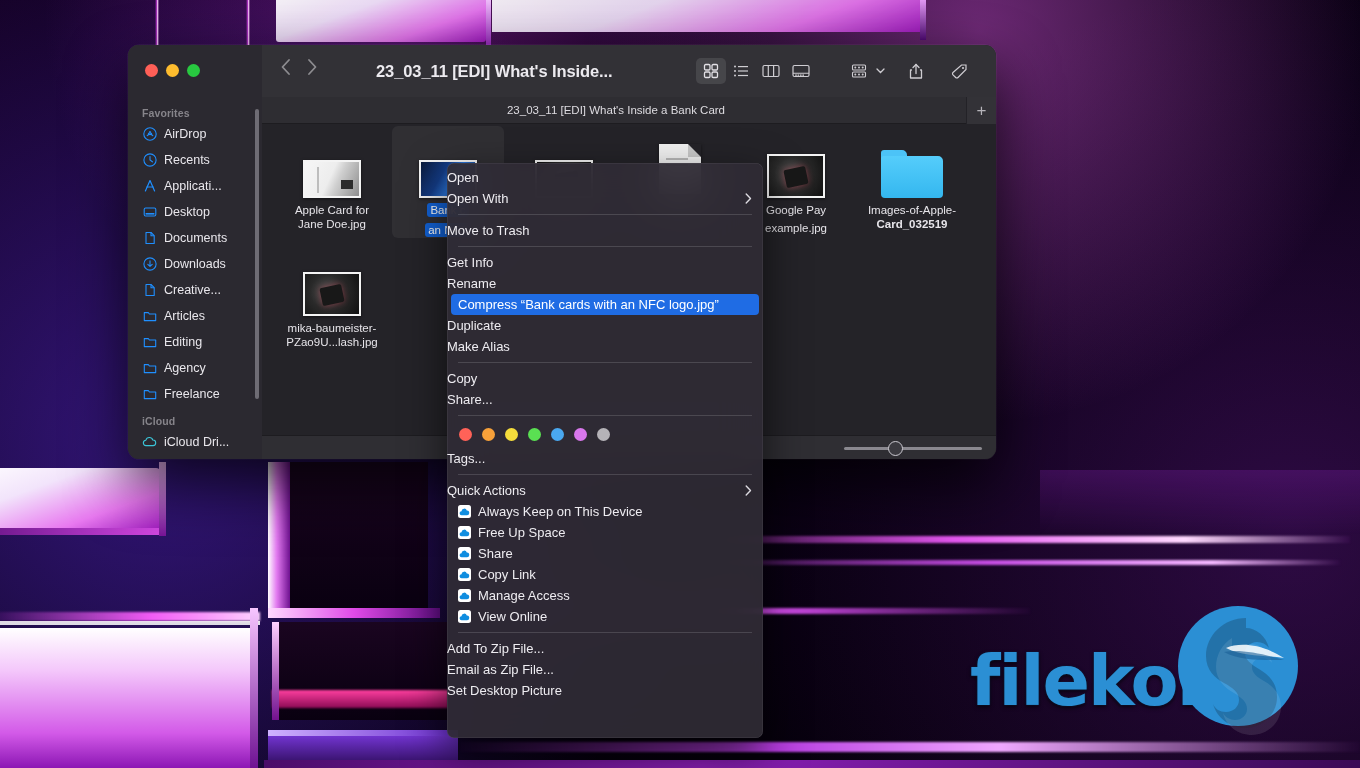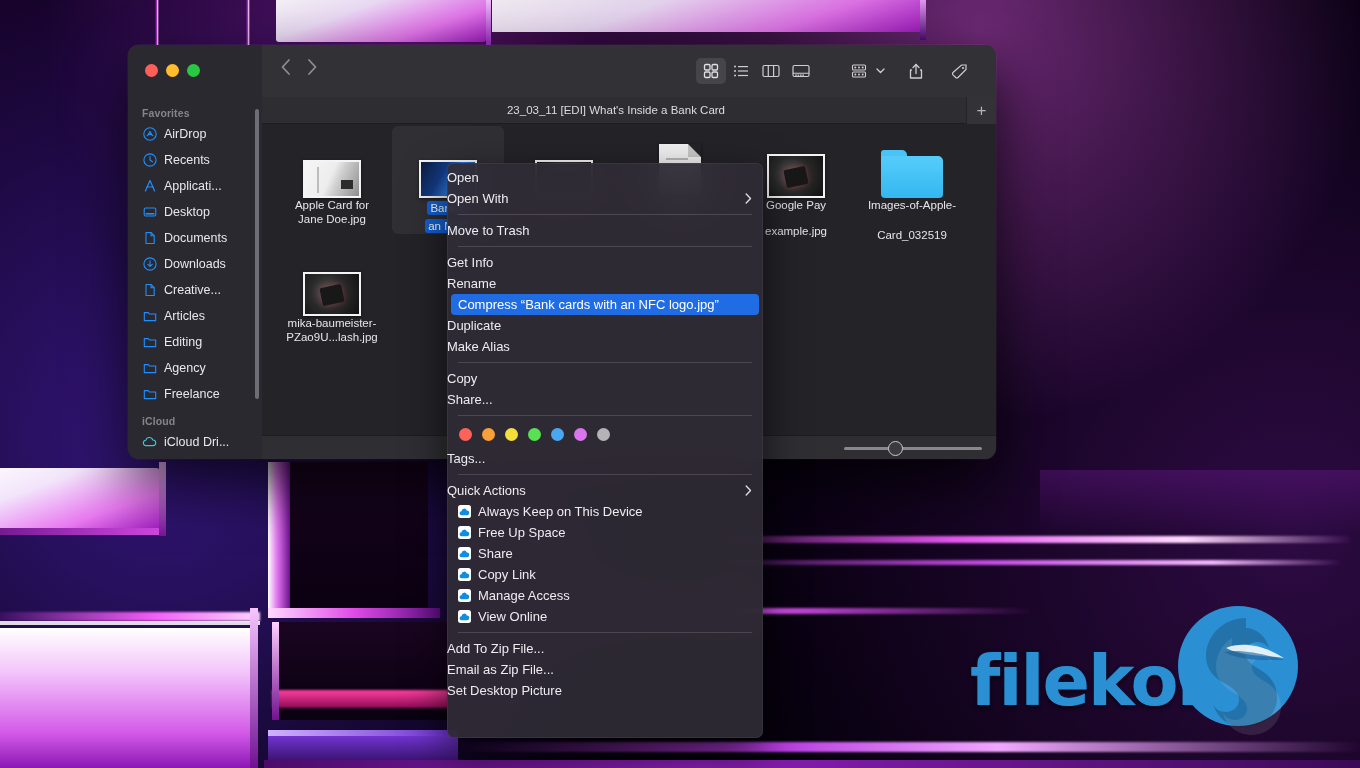--- a/index.html
+++ b/index.html
@@ -73,21 +73,21 @@
   .sb-head { padding:4px 0 2px 14px; color:#86848a; font-size:10.5px; font-weight:700; letter-spacing:.1px; }
   .sb-item { display:flex; align-items:center; gap:7px; height:26px; padding-left:14px; color:#e9e7ec; font-size:12.5px; }
   .sb-ico { width:15px; height:15px; flex:0 0 15px; display:flex; align-items:center; justify-content:center; color:#1f8fff; }
   .sb-scroll { position:absolute; right:3px; top:12px; width:4px; height:290px; background:#6e6c74; border-radius:3px; }
 
   
   .content { position:absolute; left:134px; top:79px; right:0; bottom:0; background:#242328; }
   .grid { position:absolute; left:0; top:0; right:0; bottom:0; padding:8px 0 0 14px; }
   .cell { position:absolute; width:112px; text-align:center; }
   .thumb-wrap { height:68px; display:flex; align-items:flex-end; justify-content:center; }
-  .fname { color:#e7e5ea; font-size:11.5px; line-height:14px; }
+  .fname { margin-top:5px; color:#e7e5ea; font-size:11.5px; line-height:14px; }
   .fname.sel { display:inline-block; background:#1262d6; color:#fff; border-radius:3px; padding:0 3px; }
   .cell.hl-bg { background:rgba(255,255,255,.055); border-radius:6px; padding-top:4px; }
 
   .photo { border:2px solid #f4f4f4; box-shadow:0 1px 3px rgba(0,0,0,.55); }
   .ph1 { width:58px; height:38px; background:linear-gradient(115deg,#f6f6f6 0%,#ededed 46%,#cfcfcf 60%,#8e8e8e 100%); position:relative; }
   .ph1:after{ content:""; position:absolute; right:6px; bottom:7px; width:12px; height:9px; background:#2c2c2c; }
   .ph1:before{ content:""; position:absolute; left:12px; top:5px; width:2px; height:26px; background:#bdbdbd; }
   .ph2 { width:58px; height:38px; background:linear-gradient(120deg,#0b1a3a 0%,#143c86 38%,#2a74d8 58%,#0d2550 100%); }
   .ph3 { width:58px; height:44px; background:radial-gradient(circle at 42% 46%, #5a5a5a 0%, #2a2a2a 45%, #101010 100%); position:relative; }
   .ph3:after{ content:""; position:absolute; left:16px; top:12px; width:22px; height:18px; background:#181818; border-radius:2px; transform:rotate(-12deg); box-shadow:0 0 6px rgba(255,60,90,.35); }
@@ -196,20 +196,21 @@
               <path d="M9 2L2.5 9 9 16" stroke="#8d8c90" stroke-width="1.8" fill="none" stroke-linecap="round" stroke-linejoin="round"></path>
             </svg>
         </span>
         <span>
           <svg width="11" height="18" viewBox="0 0 11 18">
               <path d="M2 2l6.5 7L2 16" stroke="#8d8c90" stroke-width="1.8" fill="none" stroke-linecap="round" stroke-linejoin="round"></path>
             </svg>
         </span>
       </div>
 
+      <div class="win-title">23_03_11 [EDI] What's Inside...</div>
 
       <div class="tb-icons">
         <div class="tb-btn active">
           <svg width="16" height="16" viewBox="0 0 16 16">
               <rect x="1.5" y="1.5" width="5.5" height="5.5" rx="1.2" stroke="#e2e0e5" stroke-width="1.3" fill="none"></rect>
               <rect x="9" y="1.5" width="5.5" height="5.5" rx="1.2" stroke="#e2e0e5" stroke-width="1.3" fill="none"></rect>
               <rect x="1.5" y="9" width="5.5" height="5.5" rx="1.2" stroke="#e2e0e5" stroke-width="1.3" fill="none"></rect>
               <rect x="9" y="9" width="5.5" height="5.5" rx="1.2" stroke="#e2e0e5" stroke-width="1.3" fill="none"></rect>
             </svg>
         </div>
@@ -457,34 +458,34 @@
               </div>
           </div>
         </div>
 
         <div class="cell" style="left:478px;top:6px;">
           <div class="thumb-wrap">
             <div class="photo ph3"></div>
           </div>
           <div>
             <div class="fname">Google Pay</div>
-            <div class="fname" style="margin-top:12px;">example.jpg</div>
+            <div class="fname" style="margin-top:4px;">example.jpg</div>
           </div>
         </div>
 
         <div class="cell" style="left:594px;top:6px;">
           <div class="thumb-wrap">
             <div class="folder">
               <div class="folder-tab"></div>
                 <div class="folder-body"></div>
             </div>
           </div>
           <div>
             <div class="fname">Images-of-Apple-</div>
-            <div class="fname" style="margin-top:16px;">Card_032519</div>
+            <div class="fname" style="margin-top:0;font-weight:bold;">Card_032519</div>
           </div>
         </div>
 
         <div class="cell" style="left:14px;top:124px;">
           <div class="thumb-wrap">
             <div class="photo ph3"></div>
           </div>
           <div>
             <div class="fname">mika-baumeister-</div>
             <div class="fname" style="margin-top:0;">PZao9U...lash.jpg</div>

